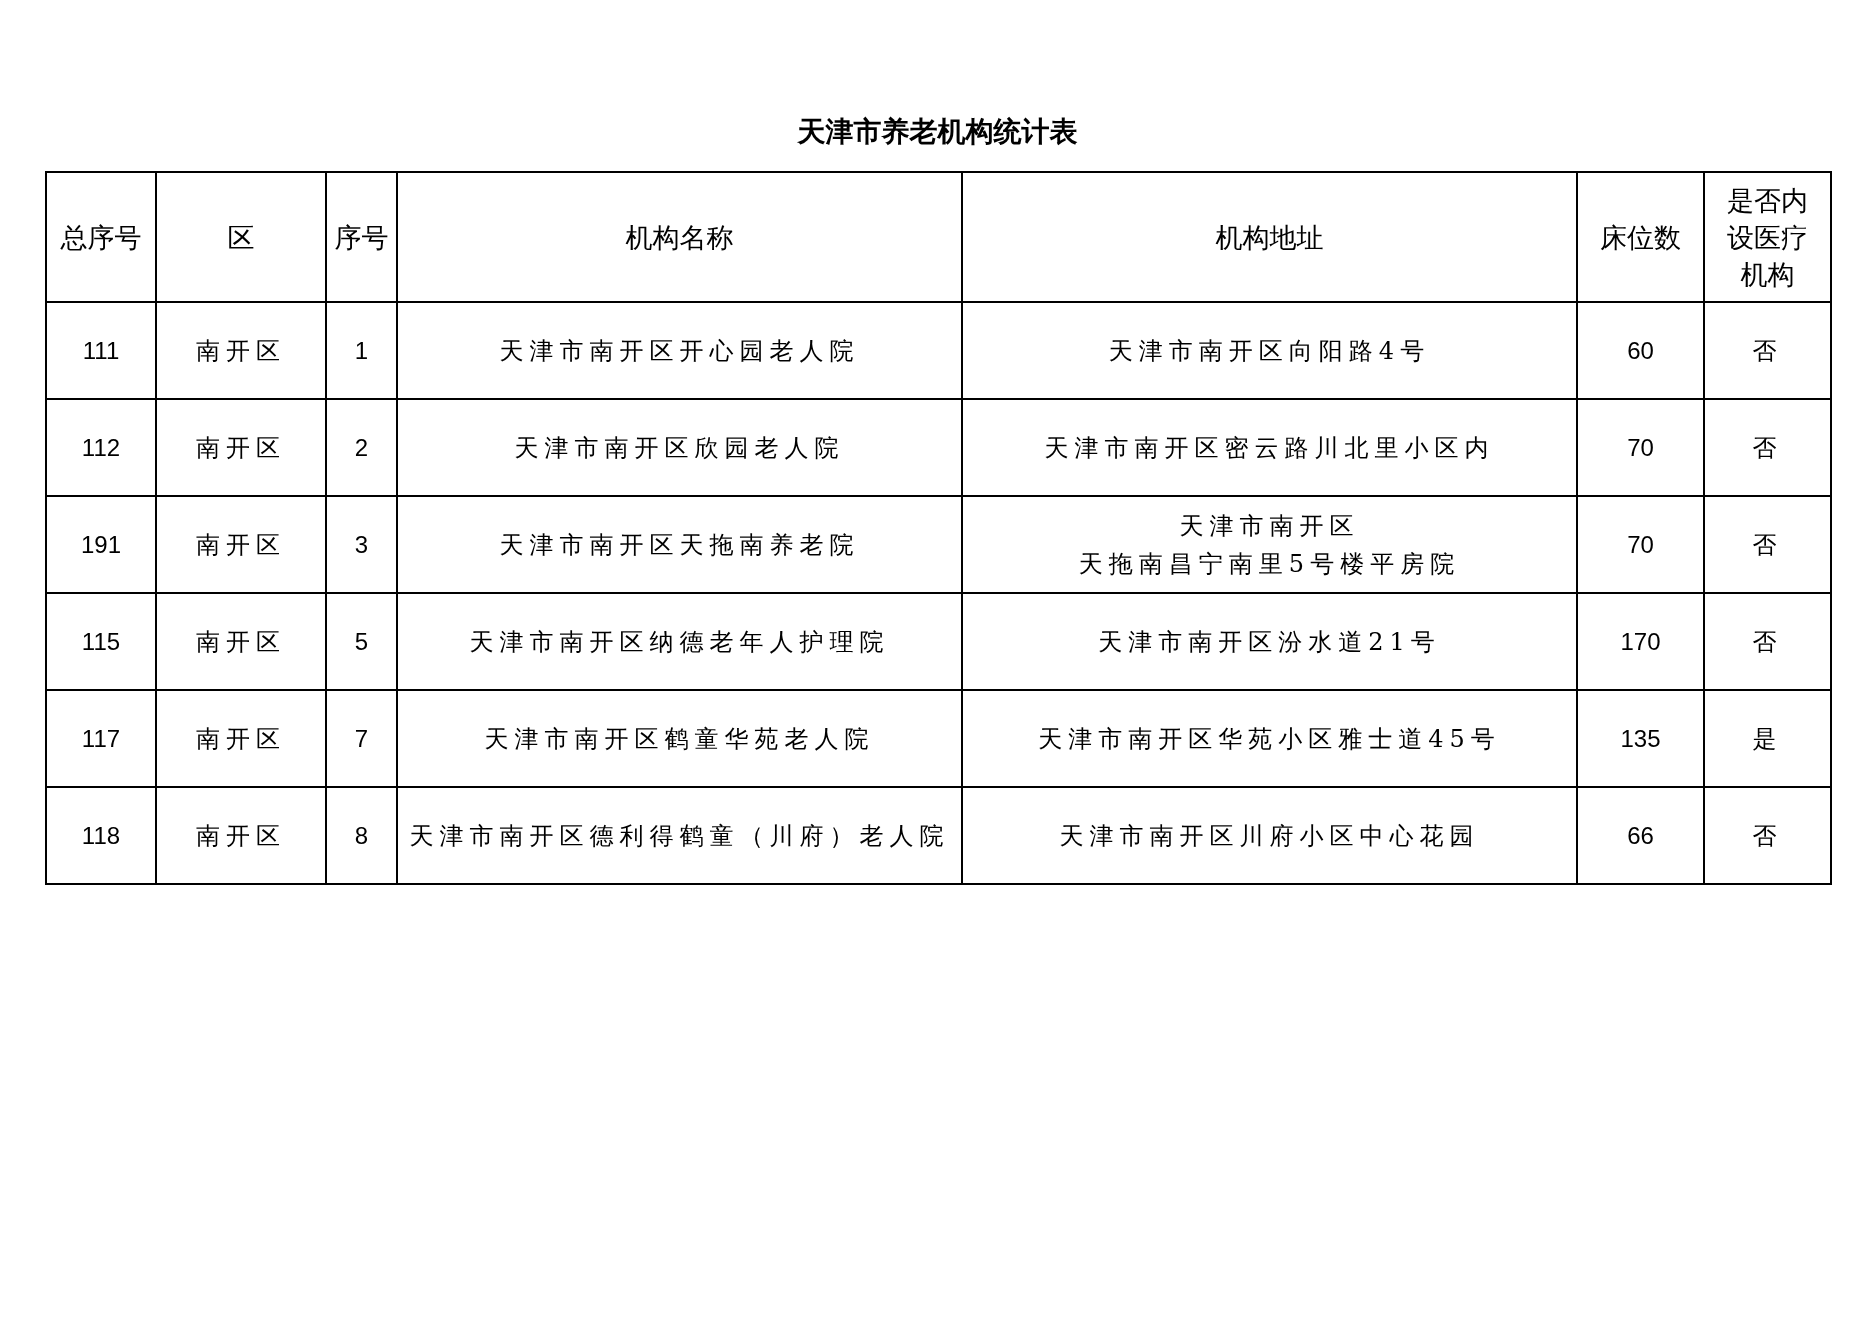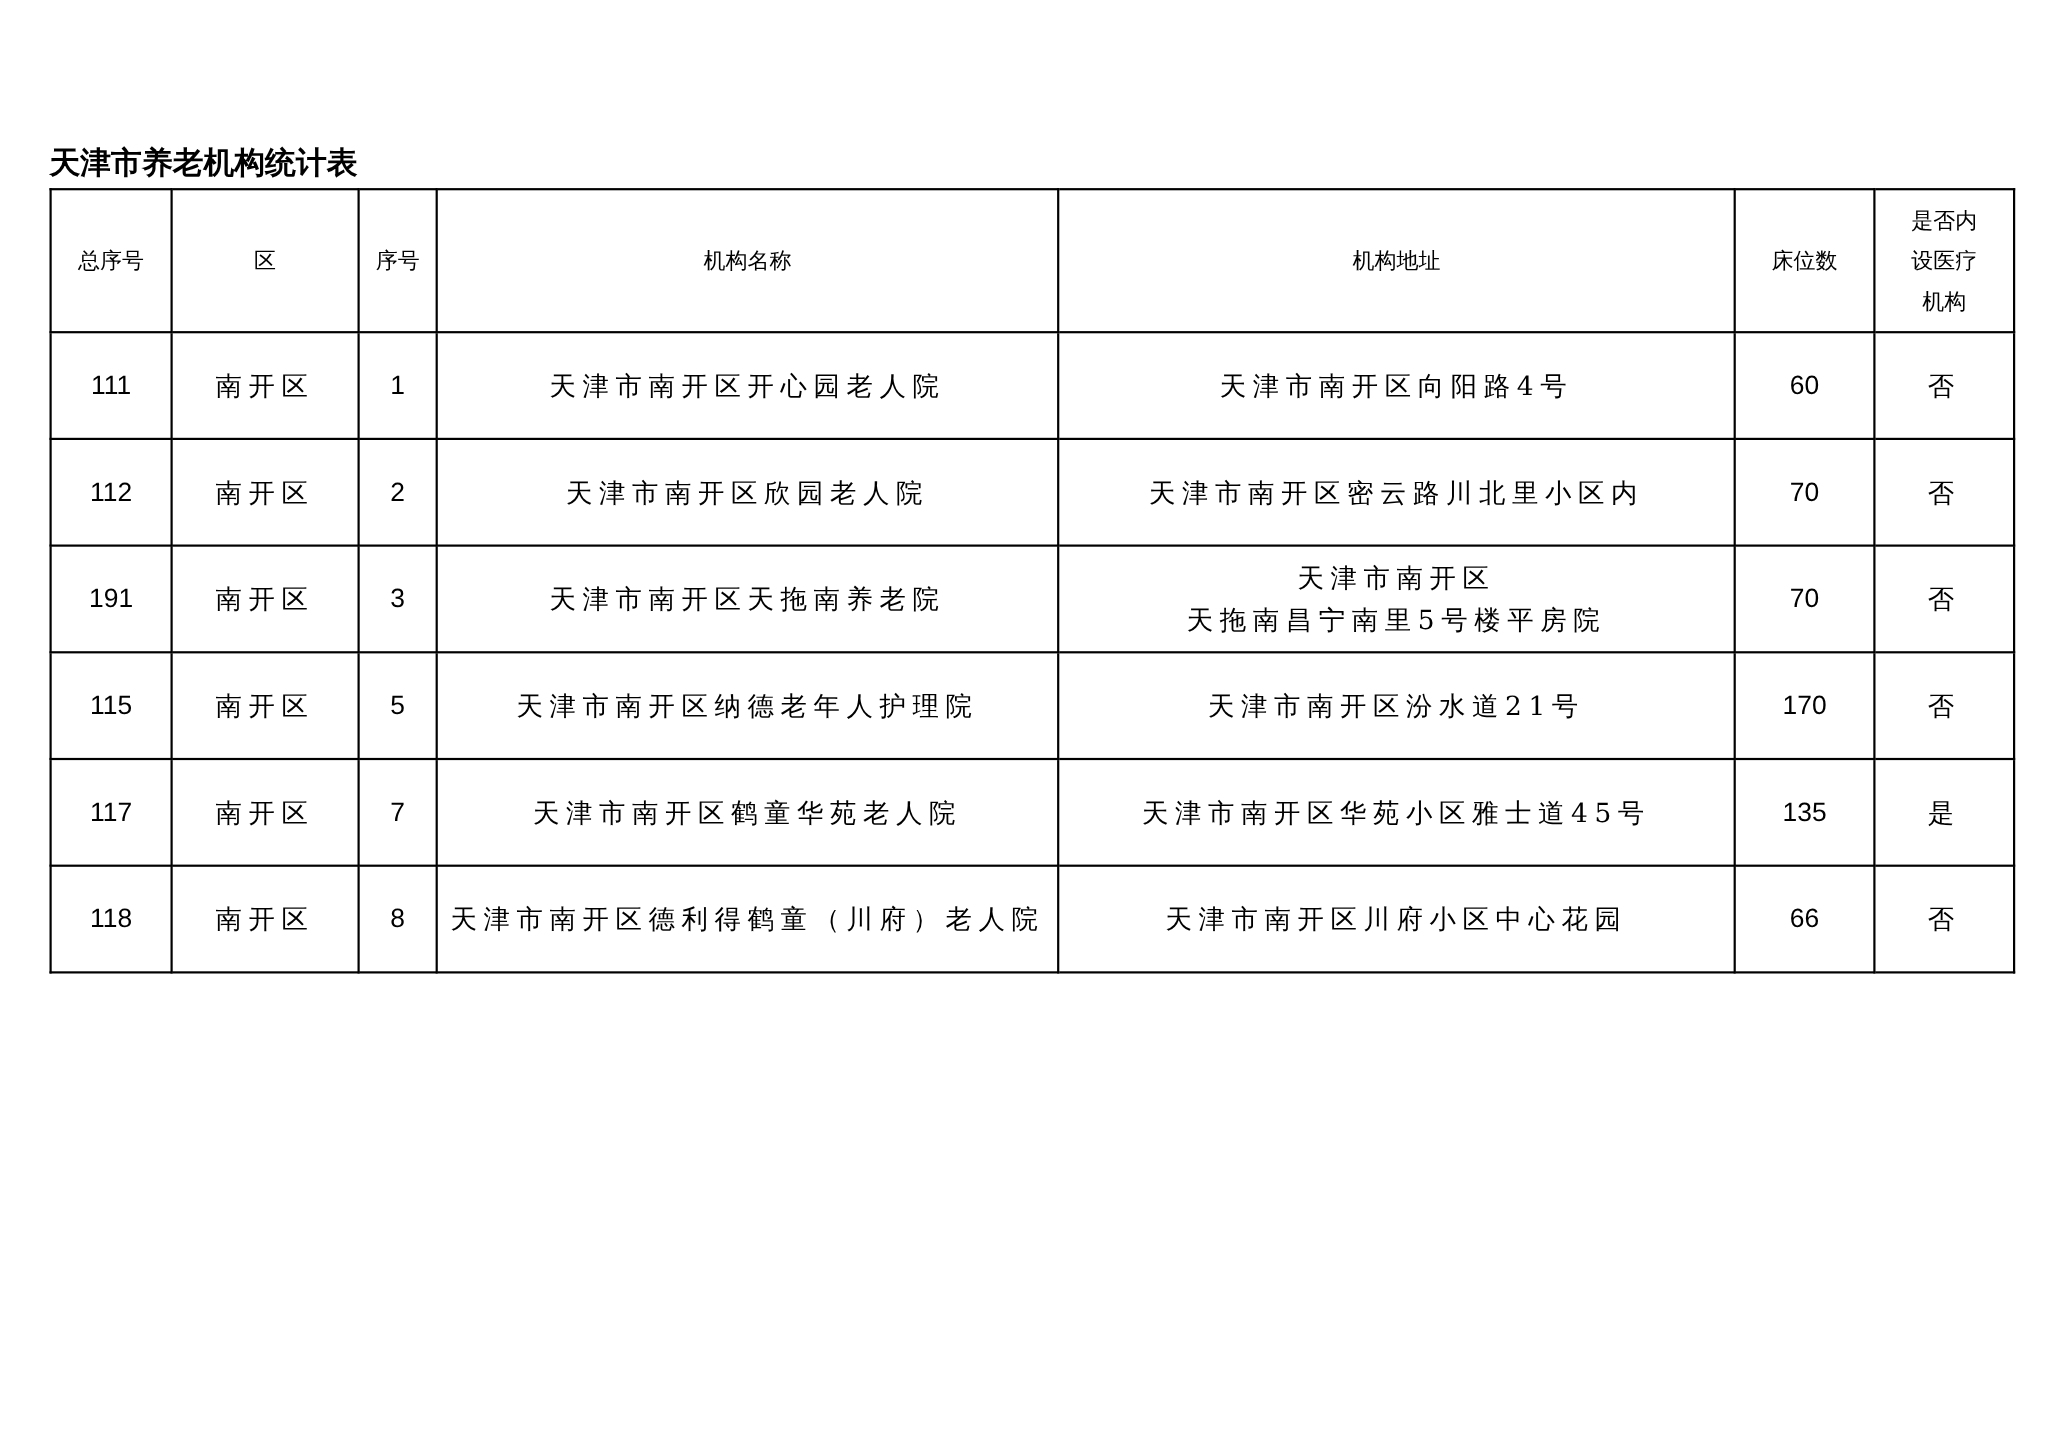--- a/index.html
+++ b/index.html
@@ -1,31 +1,31 @@
 <!DOCTYPE html>
 <html><head>
 <meta charset="utf-8">
 <style>
   html, body { margin:0; padding:0; background:#ffffff; }
   body { width:1870px; height:1322px; position:relative; overflow:hidden; color:#000; }
   .title {
-    position:absolute; left:45px; width:1785px; top:128px; text-align:left;
+    position:absolute; left:45px; width:1785px; top:112px; text-align:center;
     font-family:"DejaVu Serif", "Liberation Serif", serif; font-weight:bold;
     font-size:28px; line-height:40px; letter-spacing:0px;
   }
   table.stat {
     position:absolute; left:45px; top:171px; width:1786px;
     border-collapse:collapse; table-layout:fixed;
   }
   table.stat td, table.stat th {
     border:2.5px solid #000; text-align:center; vertical-align:middle; padding:0;
   }
   table.stat th {
     height:128px; font-family:"DejaVu Sans", "Liberation Sans", sans-serif;
-    font-weight:normal; font-size:20px; line-height:37px;
+    font-weight:normal; font-size:27px; line-height:37px;
   }
   table.stat td { height:95px; font-size:24px; line-height:38px; }
   .num { font-family:"Liberation Sans", "DejaVu Sans", sans-serif; font-size:26px; }
   .cjk { font-family:"DejaVu Serif", "Liberation Serif", serif; letter-spacing:6px; }
   .addr-line { display:block; }
 </style>
 </head>
 <body>
 
 <div class="title">天津市养老机构统计表</div>

